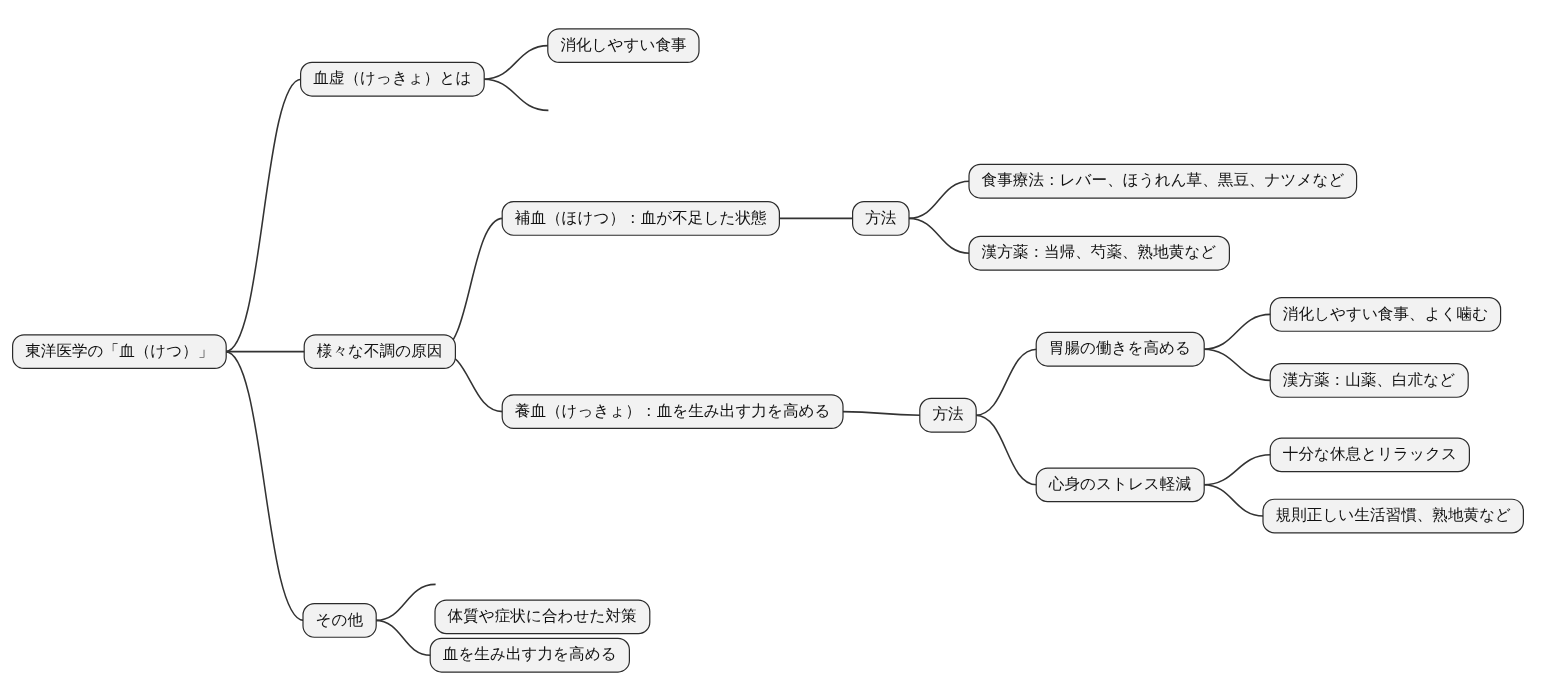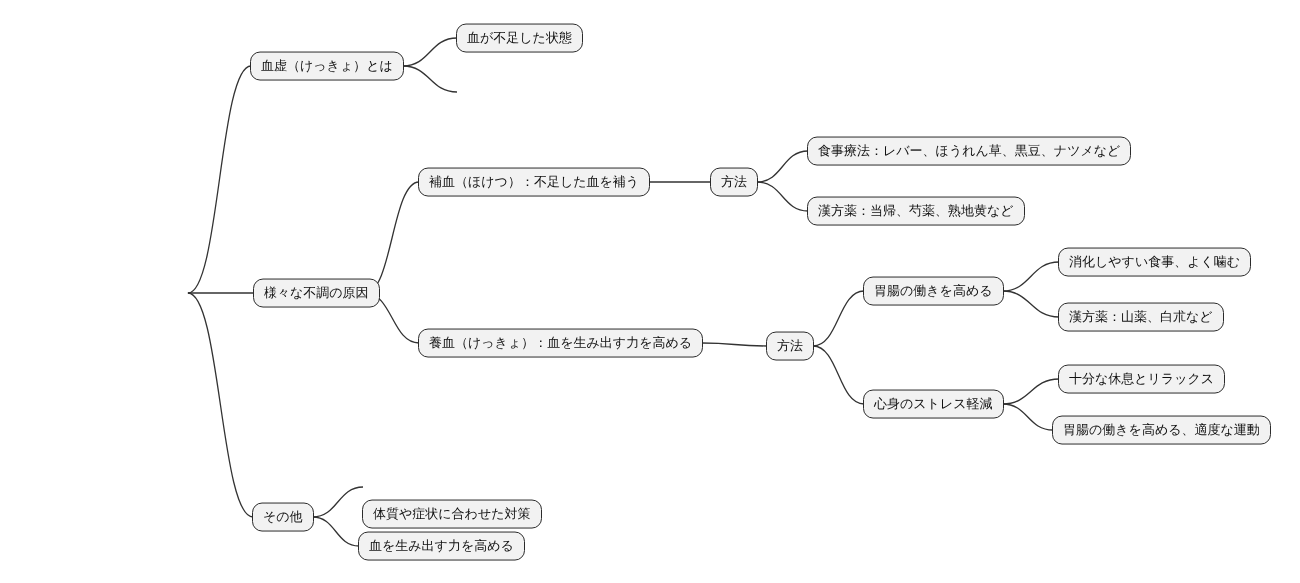--- a/index.html
+++ b/index.html
@@ -60,36 +60,37 @@
       <path d="M 813 346 C 838.5 346, 838.5 291, 864 291"></path>
       <path d="M 813 346 C 838.5 346, 838.5 404, 864 404"></path>
       <path d="M 1002.53125 291 C 1030.765625 291, 1030.765625 262, 1059 262"></path>
       <path d="M 1002.53125 291 C 1030.765625 291, 1030.765625 317, 1059 317"></path>
       <path d="M 1002.53125 404 C 1030.765625 404, 1030.765625 379, 1059 379"></path>
       <path d="M 1002.53125 404 C 1027.765625 404, 1027.765625 430, 1053 430"></path>
       <path d="M 312.609375 517 C 337.8046875 517, 337.8046875 487, 363 487"></path>
       <path d="M 312.609375 517 C 335.8046875 517, 335.8046875 546, 359 546"></path>
     </svg>
 
+  <div class="node" style="left:10px;  top:293px">東洋医学の「血（けつ）」</div>
 
   <div class="node" style="left:250px; top:66px">血虚（けっきょ）とは</div>
-  <div class="node" style="left:456px; top:38px">血が不足した状態</div>
+  <div class="node" style="left:456px; top:38px">消化しやすい食事</div>
 
   <div class="node" style="left:253px; top:293px">様々な不調の原因</div>
 
-  <div class="node" style="left:418px; top:182px">補血（ほけつ）：不足した血を補う</div>
+  <div class="node" style="left:418px; top:182px">補血（ほけつ）：血が不足した状態</div>
   <div class="node" style="left:710px; top:182px">方法</div>
   <div class="node" style="left:807px; top:151px">食事療法：レバー、ほうれん草、黒豆、ナツメなど</div>
   <div class="node" style="left:807px; top:211px">漢方薬：当帰、芍薬、熟地黄など</div>
 
   <div class="node" style="left:418px; top:343px">養血（けっきょ）：血を生み出す力を高める</div>
   <div class="node" style="left:766px; top:346px">方法</div>
   <div class="node" style="left:863px; top:291px">胃腸の働きを高める</div>
   <div class="node" style="left:1058px;top:262px">消化しやすい食事、よく噛む</div>
   <div class="node" style="left:1058px;top:317px">漢方薬：山薬、白朮など</div>
   <div class="node" style="left:863px; top:404px">心身のストレス軽減</div>
   <div class="node" style="left:1058px;top:379px">十分な休息とリラックス</div>
-  <div class="node" style="left:1052px;top:430px">胃腸の働きを高める、適度な運動</div>
+  <div class="node" style="left:1052px;top:430px">規則正しい生活習慣、熟地黄など</div>
 
   <div class="node" style="left:252px; top:517px">その他</div>
   <div class="node" style="left:362px; top:514px">体質や症状に合わせた対策</div>
   <div class="node" style="left:358px; top:546px">血を生み出す力を高める</div>
 </div>
 
 </body></html>

